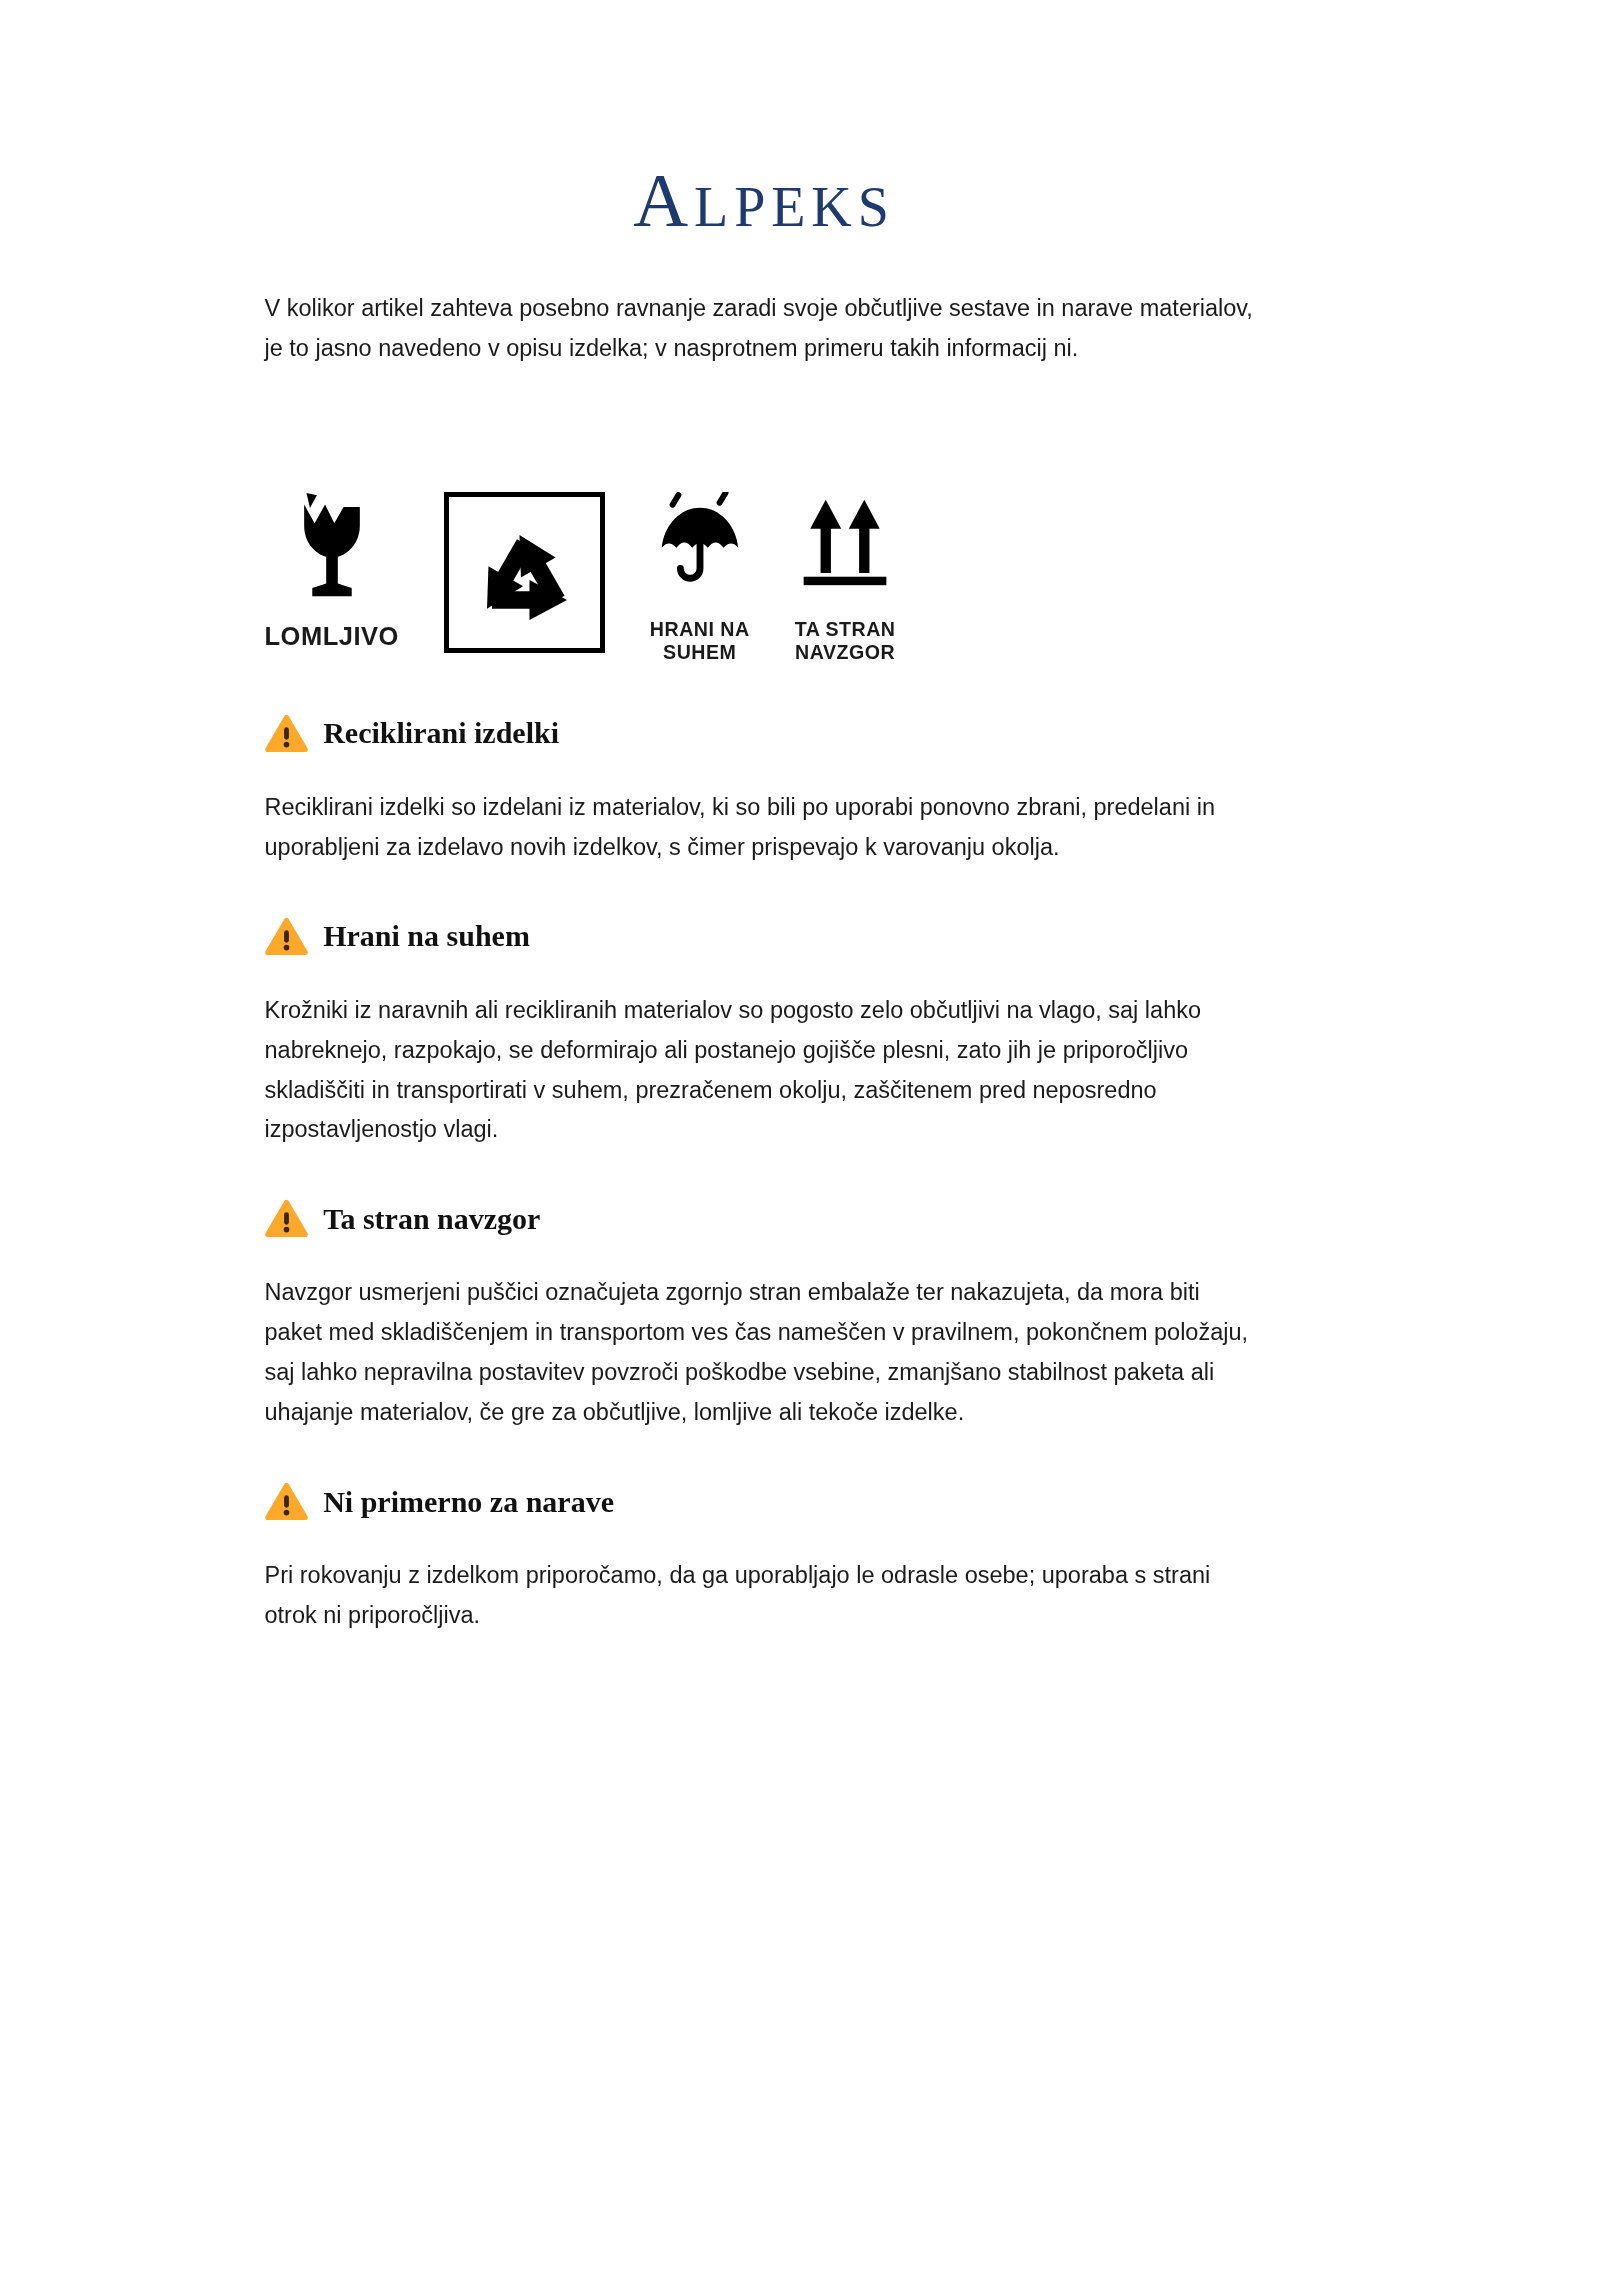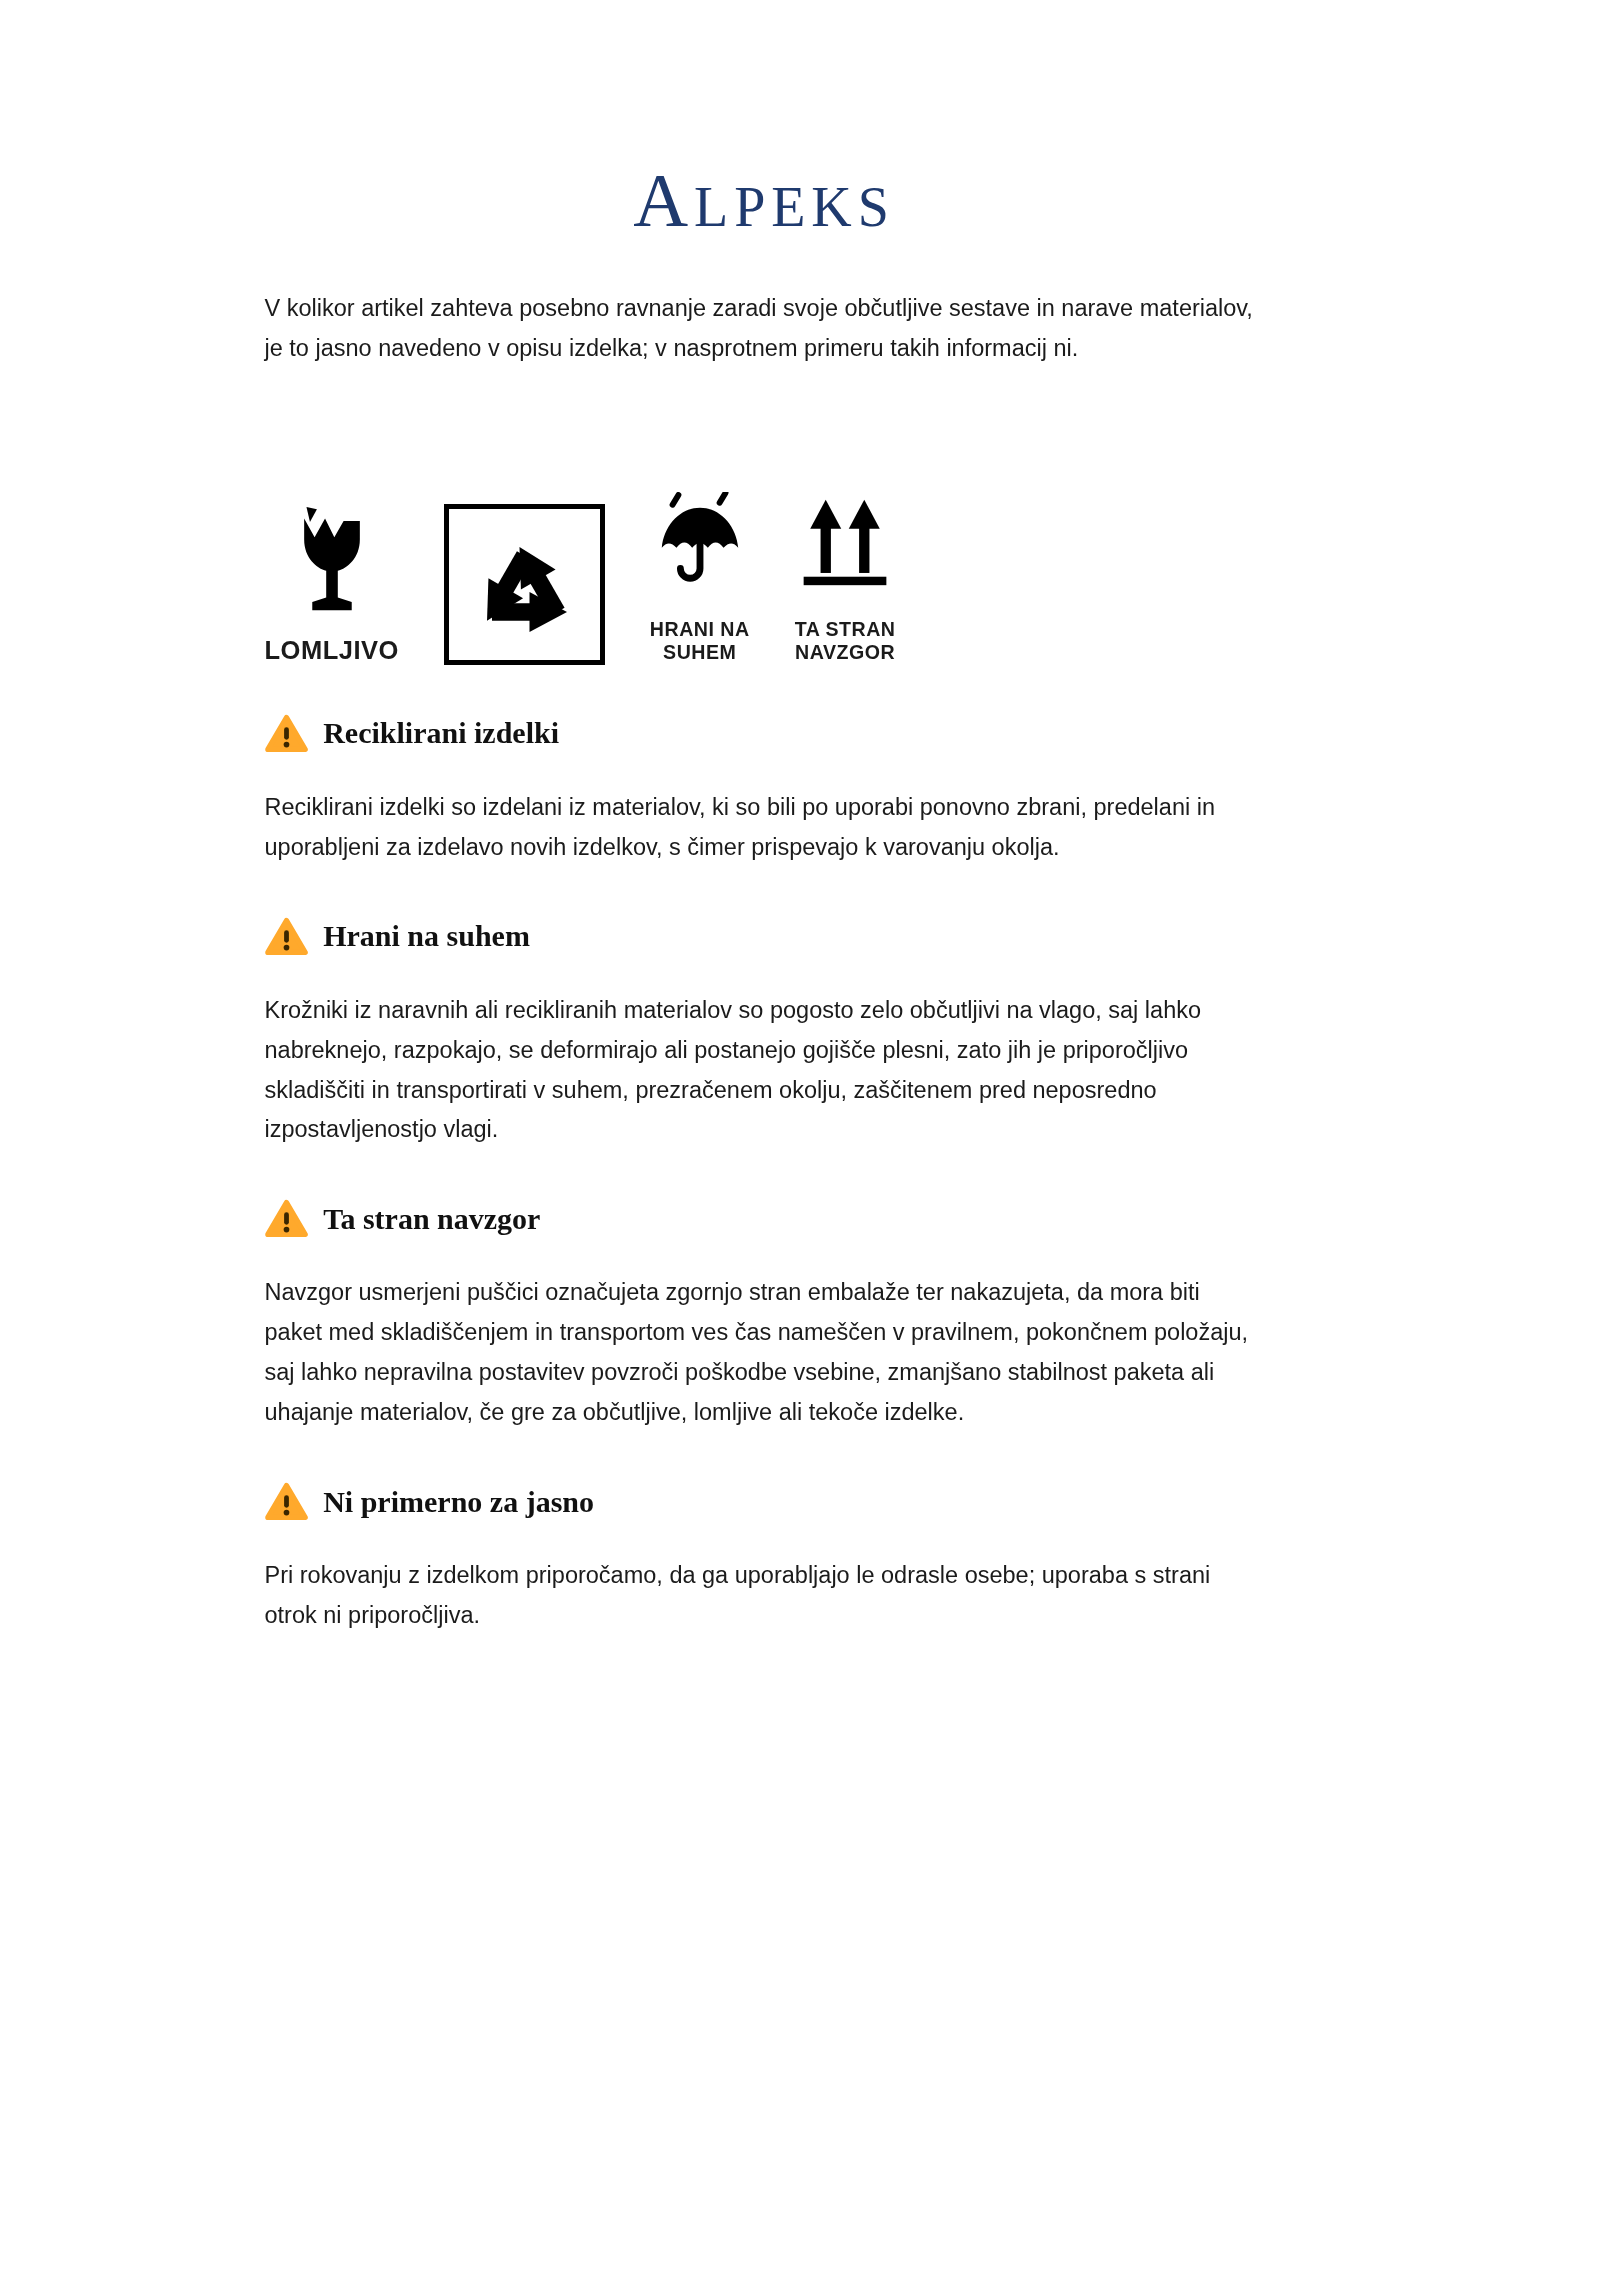--- a/index.html
+++ b/index.html
@@ -29,21 +29,21 @@
     letter-spacing:0.3px;
   }
   .intro {
     margin-top:51px;
     font-size:23.5px;
     line-height:1.7;
   }
   .symbols-row {
     margin-top:123px;
     display:flex;
-    align-items:flex-end;
+    align-items:flex-start;
     gap:45px;
   }
   .symbol-block {
     display:flex;
     flex-direction:column;
     align-items:center;
   }
   .symbol-icon-area {
     height:122px;
     display:flex;
@@ -209,19 +209,19 @@
     <p class="section-body">Navzgor usmerjeni puščici označujeta zgornjo stran embalaže ter nakazujeta, da mora biti paket med skladiščenjem in transportom ves čas nameščen v pravilnem, pokončnem položaju, saj lahko nepravilna postavitev povzroči poškodbe vsebine, zmanjšano stabilnost paketa ali uhajanje materialov, če gre za občutljive, lomljive ali tekoče izdelke.</p>
   </div>
 
   <div class="section">
     <div class="section-heading">
       <svg class="warn-svg" width="43" height="39" viewBox="0 0 48 44">
         <path d="M24 4 L45 40 L3 40 Z" stroke-width="6" stroke-linejoin="round" stroke="#FFA92C" style="fill: rgb(255, 169, 44);"></path>
         <rect x="21.3" y="15" width="5.4" height="14" rx="2.7" style="fill: rgb(58, 38, 0);"></rect>
         <circle cx="24" cy="34.5" r="3.2" style="fill: rgb(58, 38, 0);"></circle>
       </svg>
-      <h2>Ni primerno za jasno</h2>
+      <h2>Ni primerno za narave</h2>
     </div>
     <p class="section-body">Pri rokovanju z izdelkom priporočamo, da ga uporabljajo le odrasle osebe; uporaba s strani otrok ni priporočljiva.</p>
   </div>
 
 </div>
 
 
 </body></html>

